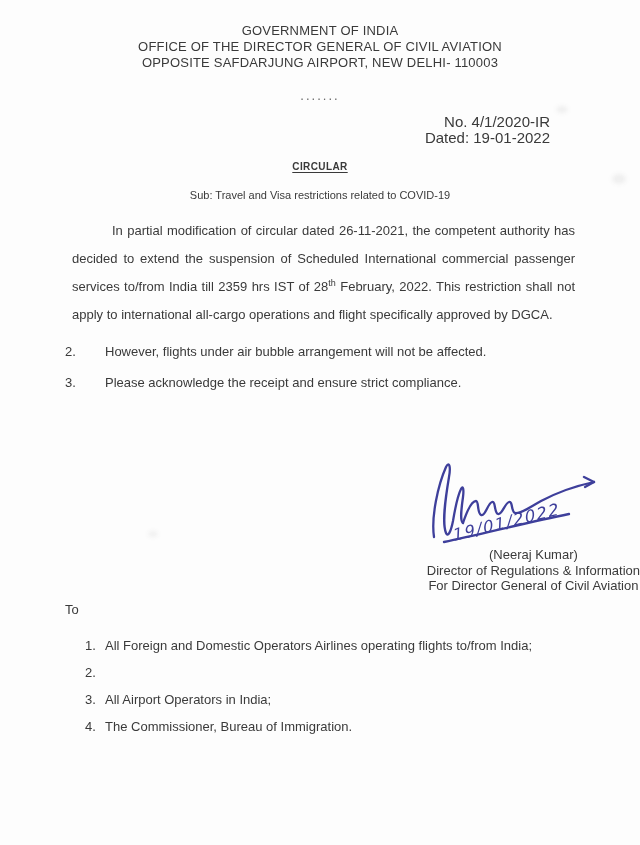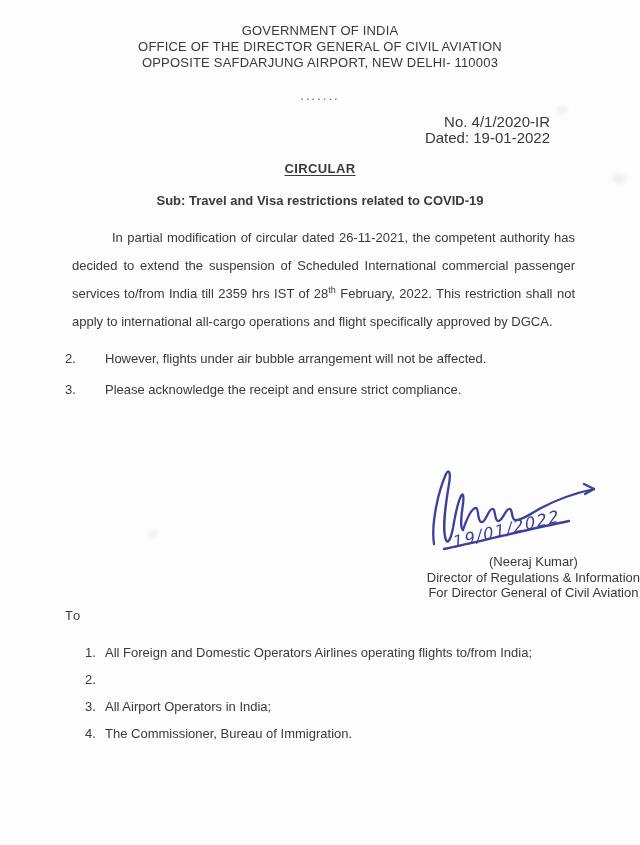--- a/index.html
+++ b/index.html
@@ -31,30 +31,30 @@
   .ref-block {
     margin-top: 11px;
     text-align: right;
     padding-right: 90px;
     font-size: 15px;
     line-height: 15.5px;
   }
   .title {
     margin-top: 16px;
     text-align: center;
-    font-size: 13px;
+    font-size: 10px;
     font-weight: bold;
     letter-spacing: 0.4px;
   }
   .title span { text-decoration: underline; text-underline-offset: 2px; }
   .subject {
     margin-top: 17px;
     text-align: center;
-    font-size: 13px;
-    font-weight: bold;
+    font-size: 11px;
+    font-weight: normal;
   }
   .para {
     margin: 16px 65px 0 72px;
     font-size: 13px;
     line-height: 28px;
     text-align: justify;
     text-indent: 40px;
   }
   sup { font-size: 9px; vertical-align: super; line-height: 0; }
   .num-item {
@@ -84,21 +84,20 @@
   }
   .name-block {
     text-align: center;
     font-size: 13px;
     line-height: 15.5px;
   }
   .to-label {
     margin: 8px 0 0 65px;
     font-size: 13px;
     line-height: 16px;
-    font-family: Liberation Mono, monospace;
   }
   .recipients { margin: 14px 0 0 85px; }
   .recipient-row {
     display: flex;
     font-size: 13px;
     line-height: 27px;
   }
   .recipient-row .num { width: 20px; flex-shrink: 0; }
   .artifact {
     position: absolute;

